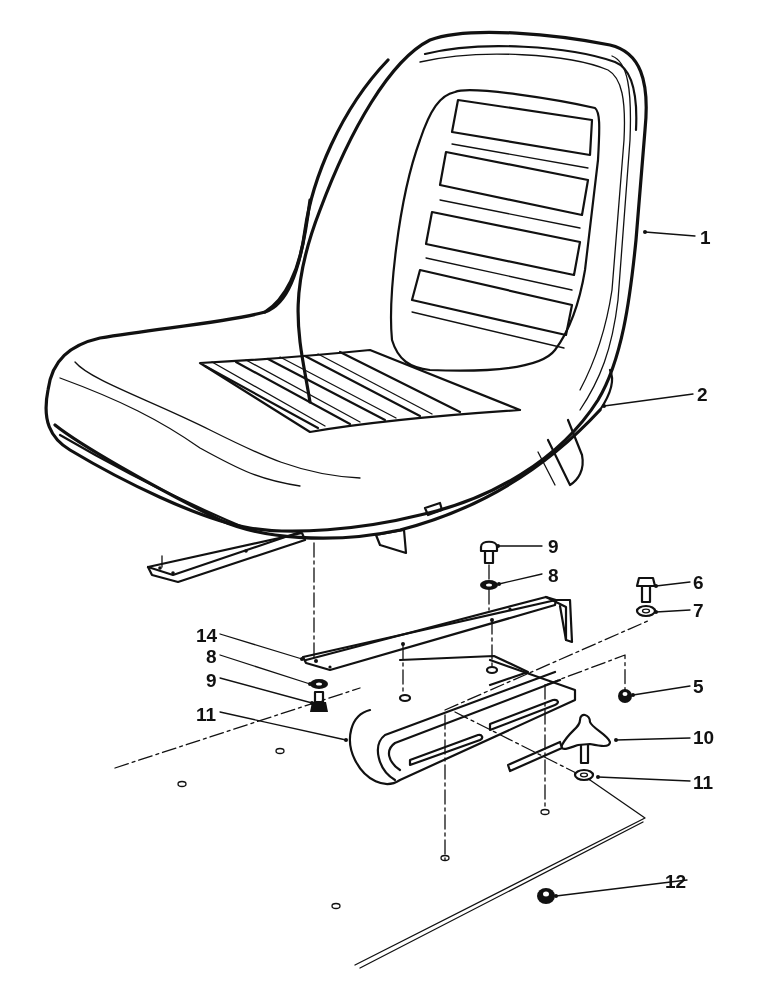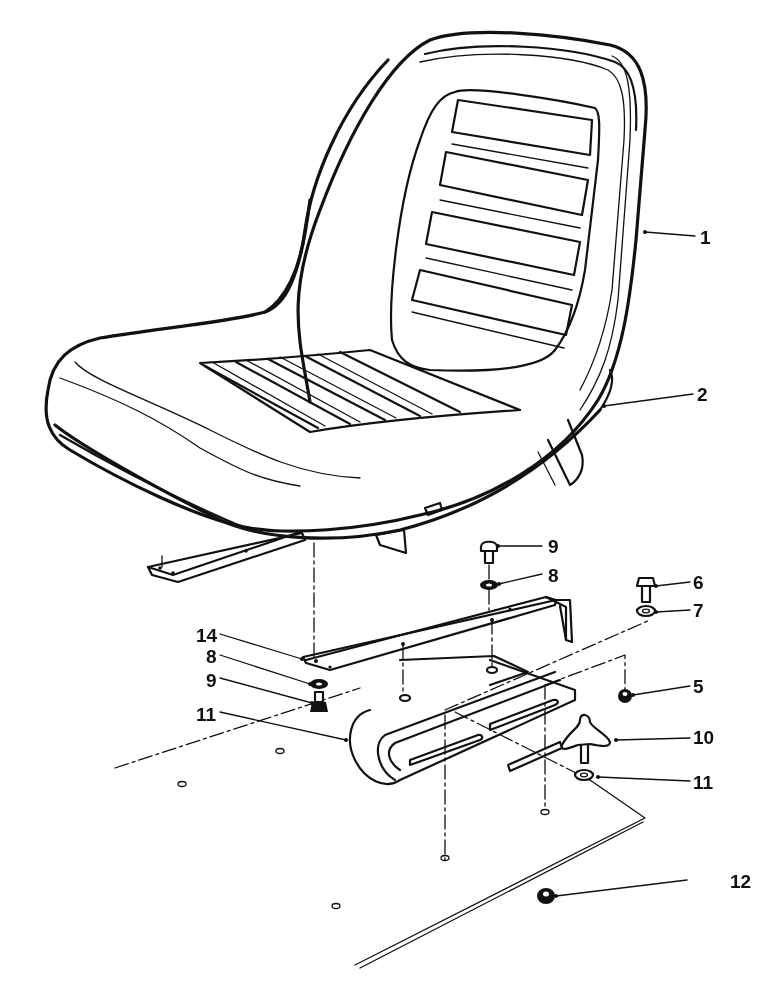--- a/index.html
+++ b/index.html
@@ -187,14 +187,14 @@
 <span class="callout" style="left:548px;top:566px;">8</span>
 <span class="callout" style="left:693px;top:573px;">6</span>
 <span class="callout" style="left:693px;top:601px;">7</span>
 <span class="callout" style="left:196px;top:626px;">14</span>
 <span class="callout" style="left:206px;top:647px;">8</span>
 <span class="callout" style="left:206px;top:671px;">9</span>
 <span class="callout" style="left:693px;top:677px;">5</span>
 <span class="callout" style="left:196px;top:705px;">11</span>
 <span class="callout" style="left:693px;top:728px;">10</span>
 <span class="callout" style="left:693px;top:773px;">11</span>
-<span class="callout" style="left:730px;top:872px;">12</span>
+<span class="callout" style="left:665px;top:872px;">12</span>
 </div>
 
 </body></html>

